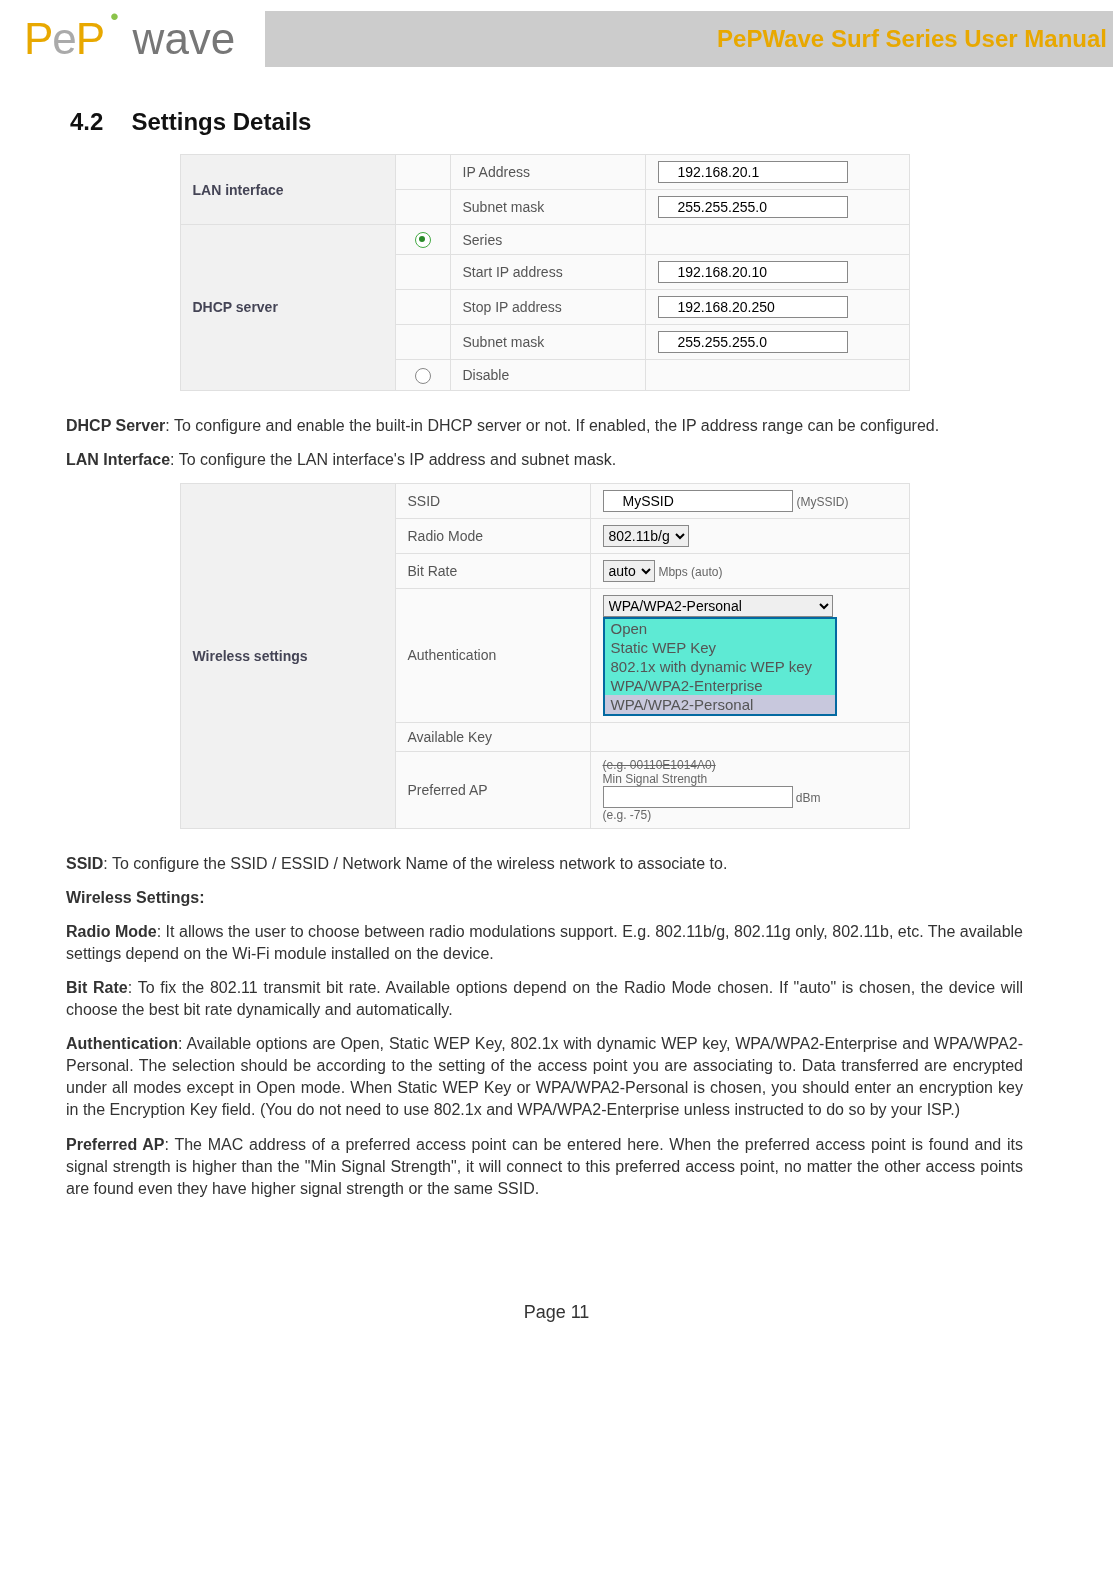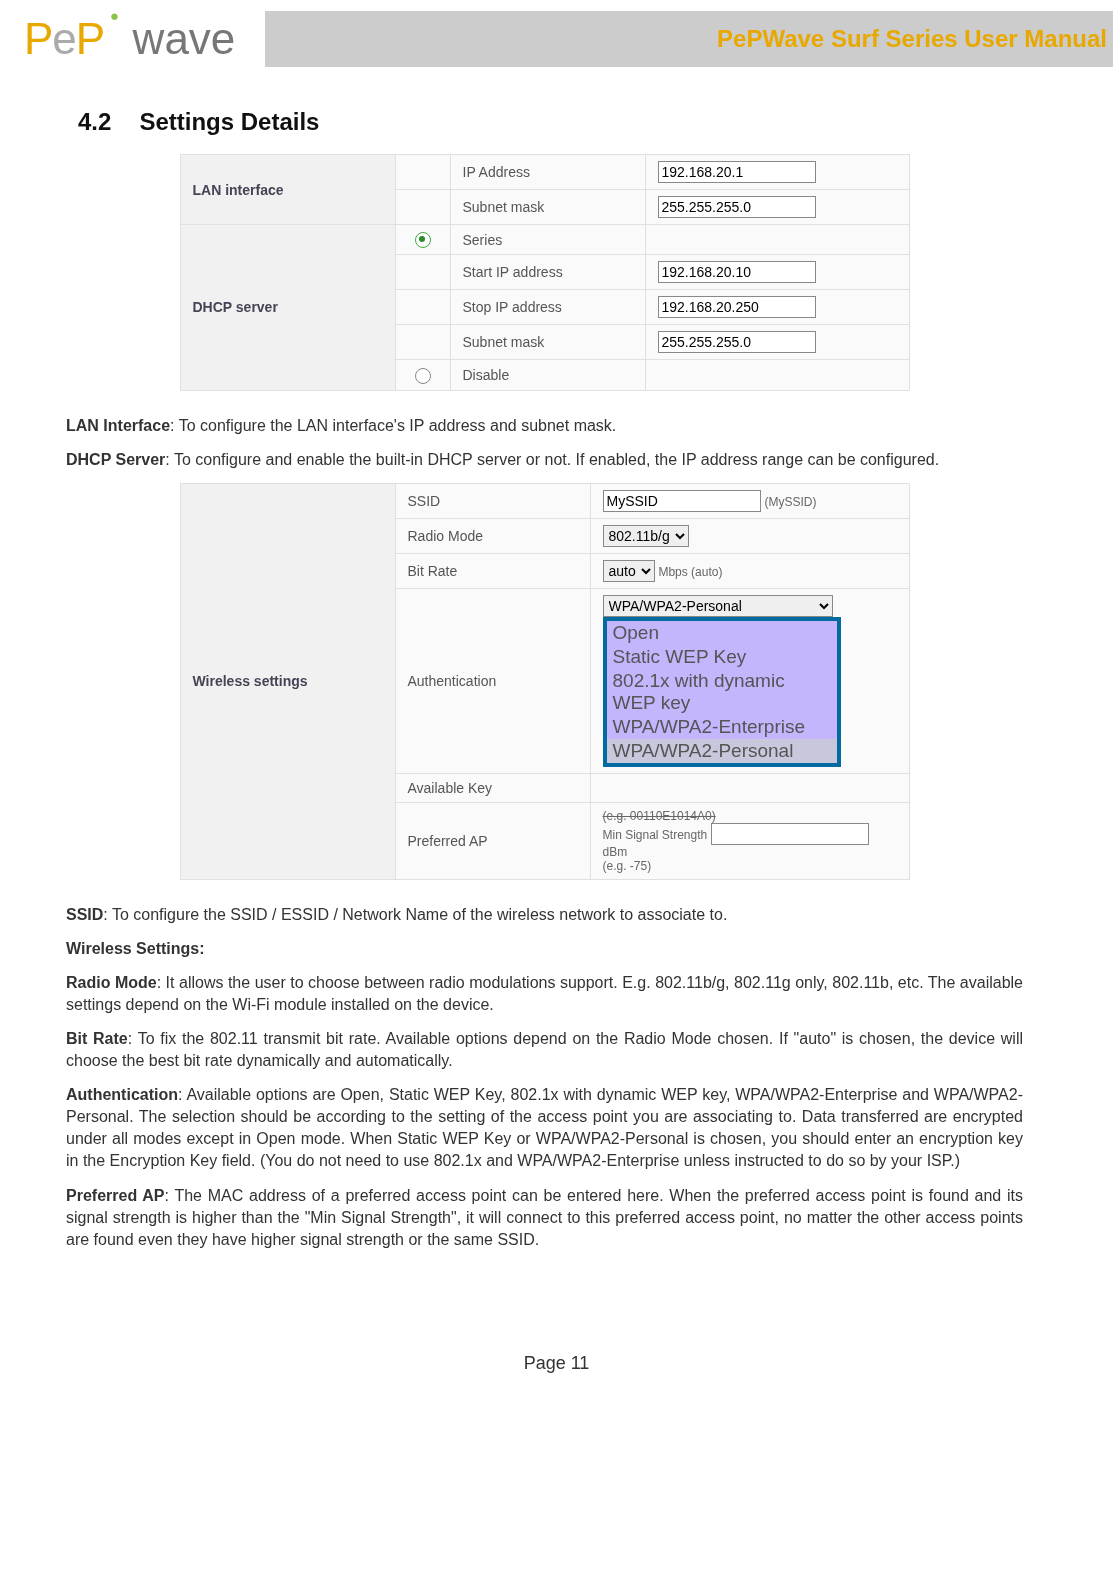--- a/index.html
+++ b/index.html
@@ -5,34 +5,34 @@
   body{margin:0;padding:0;background:#fff;font-family:Verdana,Geneva,sans-serif;font-size:16px;color:#333;width:1113px}
   .header{display:flex;align-items:center;justify-content:space-between;padding:0;height:78px}
   .logo{display:flex;align-items:center;padding-left:24px}
   .logo-pep{font-size:44px;font-weight:400;letter-spacing:-1px}
   .logo-p{color:#e8a800}
   .logo-e{color:#aaa}
   .logo-dot{color:#8bc34a;font-size:24px;position:relative;top:-22px;margin-left:6px}
   .logo-wave{color:#777;font-size:44px;font-weight:400;margin-left:14px;letter-spacing:0}
   .manual-title{background:#ccc;color:#e8a800;font-size:24px;font-weight:600;padding:14px 6px 14px 18px;flex:1;margin-left:30px;text-align:right}
   .content{padding:20px 90px 60px 66px}
-  h2{font-size:24px;font-weight:700;color:#111;margin:10px 12px 18px}
+  h2{font-size:24px;font-weight:700;color:#111;margin:10px 4px 18px}
   h2 .num{display:inline-block;margin-right:28px}
   .panel{border:1px solid #ddd;background:#fafafa;margin:0 auto 24px;width:730px;border-collapse:collapse}
   .panel td{border:1px solid #e0e0e0;padding:6px 12px;font-size:14px;color:#555;vertical-align:middle}
   .panel .side{background:#f1f1f1;color:#445;font-weight:700;font-size:14px;width:190px}
-  .panel input[type=text]{border:1px solid #888;background:#fff;font-size:14px;padding:2px 3px;width:150px}
+  .panel input[type=text]{border:1px solid #888;background:#fff;font-size:14px;padding:2px 19px;width:150px}
   .panel select{border:1px solid #888;font-size:14px;padding:1px}
   .radio{width:14px;height:14px;border:1px solid #4a4;border-radius:50%;display:inline-block;vertical-align:middle;position:relative;background:#fff}
   .radio.checked::after{content:"";width:6px;height:6px;background:#2a8a2a;border-radius:50%;position:absolute;top:3px;left:3px}
   .radio.off{border-color:#888}
   p{margin:12px 0;line-height:1.38;text-align:justify}
   .term{font-weight:700}
   .footer{text-align:center;font-size:18px;padding:30px 0 40px}
-  .dropdown{border:4px solid #0369a1;background:#c4b5fd;font-size:19px;padding:0;width:230px}
+  .dropdown{border:2px solid #0369a1;background:#5eead4;font-size:15px;padding:0;width:230px}
   .dropdown .opt{padding:1px 6px}
   .dropdown .sel{background:#c8c8dd}
   .hint{color:#666;font-size:12px}
   .mini-input{width:60px;border:1px solid #888;padding:1px 4px;font-size:13px}
 </style>
 </head>
 <body>
 
 <div class="header">
   <div class="logo">
@@ -86,22 +86,22 @@
       <td><input type="text" value="255.255.255.0" style=""></td>
     </tr>
     <tr>
       <td style="text-align:center"><span class="radio off"></span></td>
       <td>Disable</td>
       <td></td>
     </tr>
   </tbody>
     </table>
 
+  <p><span class="term">DHCP Server</span><span>: To configure and enable the built-in DHCP server or not.  If enabled, the IP address range can be configured.</span></p>
   <p><span class="term">LAN Interface</span><span>: To configure the LAN interface's IP address and subnet mask.</span></p>
-  <p><span class="term">DHCP Server</span><span>: To configure and enable the built-in DHCP server or not.  If enabled, the IP address range can be configured.</span></p>
 
   <table class="panel">
     <tbody>
         <tr>
       <td class="side" rowspan="6">Wireless settings</td>
       <td style="width:170px">SSID</td>
       <td><input type="text" value="MySSID" style=""> <span class="hint">(MySSID)</span></td>
     </tr>
     <tr>
       <td>Radio Mode</td>

